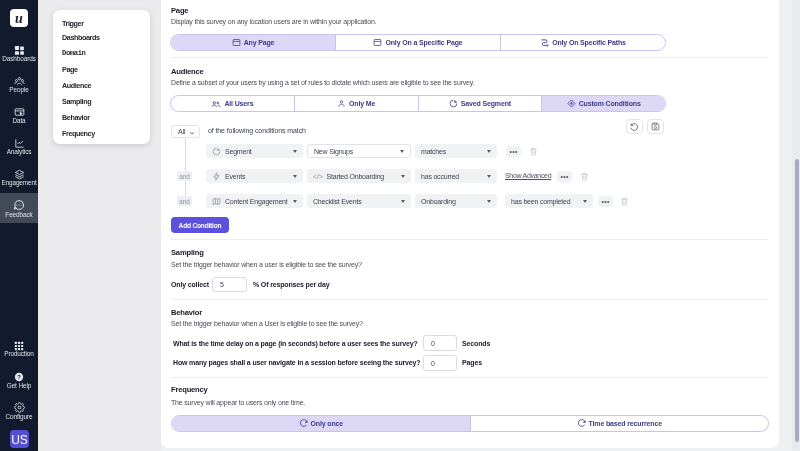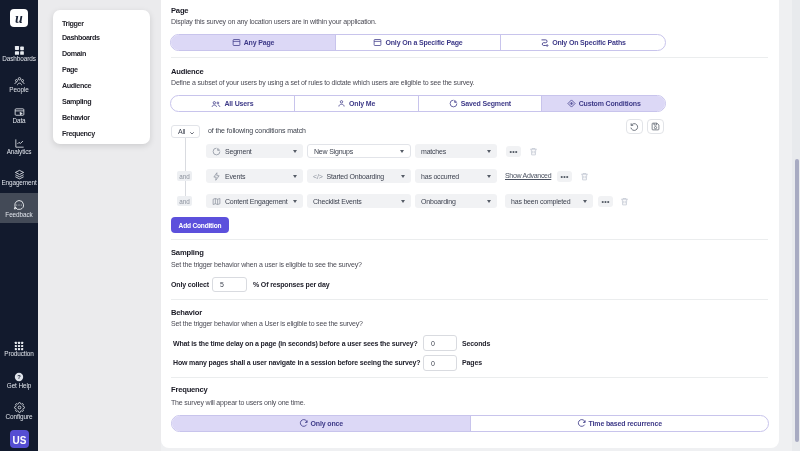--- a/index.html
+++ b/index.html
@@ -131,28 +131,28 @@
 
   <div class="sb-item" style="top:399px;">
     <svg width="11" height="11" viewBox="0 0 24 24" fill="none" stroke="#e8ebf0" stroke-width="1.8">
         <circle cx="12" cy="12" r="3"></circle>
         <path d="M19.4 15a1.65 1.65 0 0 0 .33 1.82l.06.06a2 2 0 1 1-2.83 2.83l-.06-.06a1.65 1.65 0 0 0-1.82-.33 1.65 1.65 0 0 0-1 1.51V21a2 2 0 1 1-4 0v-.09A1.65 1.65 0 0 0 9 19.4a1.65 1.65 0 0 0-1.82.33l-.06.06a2 2 0 1 1-2.83-2.83l.06-.06a1.65 1.65 0 0 0 .33-1.82 1.65 1.65 0 0 0-1.51-1H3a2 2 0 1 1 0-4h.09A1.65 1.65 0 0 0 4.6 9a1.65 1.65 0 0 0-.33-1.82l-.06-.06a2 2 0 1 1 2.83-2.83l.06.06a1.65 1.65 0 0 0 1.82.33H9a1.65 1.65 0 0 0 1-1.51V3a2 2 0 1 1 4 0v.09a1.65 1.65 0 0 0 1 1.51 1.65 1.65 0 0 0 1.82-.33l.06-.06a2 2 0 1 1 2.83 2.83l-.06.06a1.65 1.65 0 0 0-.33 1.82V9a1.65 1.65 0 0 0 1.51 1H21a2 2 0 1 1 0 4h-.09a1.65 1.65 0 0 0-1.51 1z"></path>
       </svg>
   </div>
   <div class="sb-label" style="top:413px;">Configure</div>
 
   <div class="abs" style="left:10px;top:430px;width:19px;height:18px;background:#554ed2;border-radius:4px;text-align:center;">
-    <span style="font-size:10px;font-weight:700;color:#fff;line-height:18px;">US</span>
+    <span style="font-size:12px;font-weight:400;color:#fff;line-height:18px;">US</span>
   </div>
 </div>
 <div id="strip" class="abs"></div>
 <div id="menu" class="abs">
   <div class="mi" style="top:9px;">Trigger</div>
   <div class="mi" style="top:23px;">Dashboards</div>
-  <div class="mi" style="top:39px;">Domain</div>
+  <div class="mi" style="top:39px;font-family:Liberation Mono, monospace;">Domain</div>
   <div class="mi" style="top:55px;">Page</div>
   <div class="mi" style="top:71px;">Audience</div>
   <div class="mi" style="top:87px;">Sampling</div>
   <div class="mi" style="top:103px;">Behavior</div>
   <div class="mi" style="top:119px;">Frequency</div>
 </div>
 <div id="card" class="abs">
 
   <div class="h" style="left:10px;top:6px;">Page</div>
   <div class="sub" style="left:10px;top:18px;">Display this survey on any location users are in within your application.</div>

